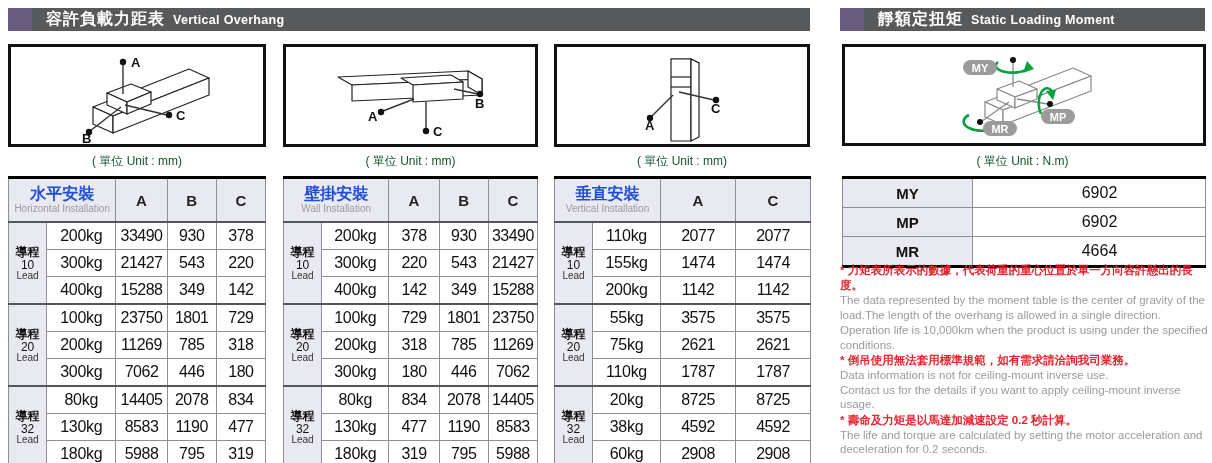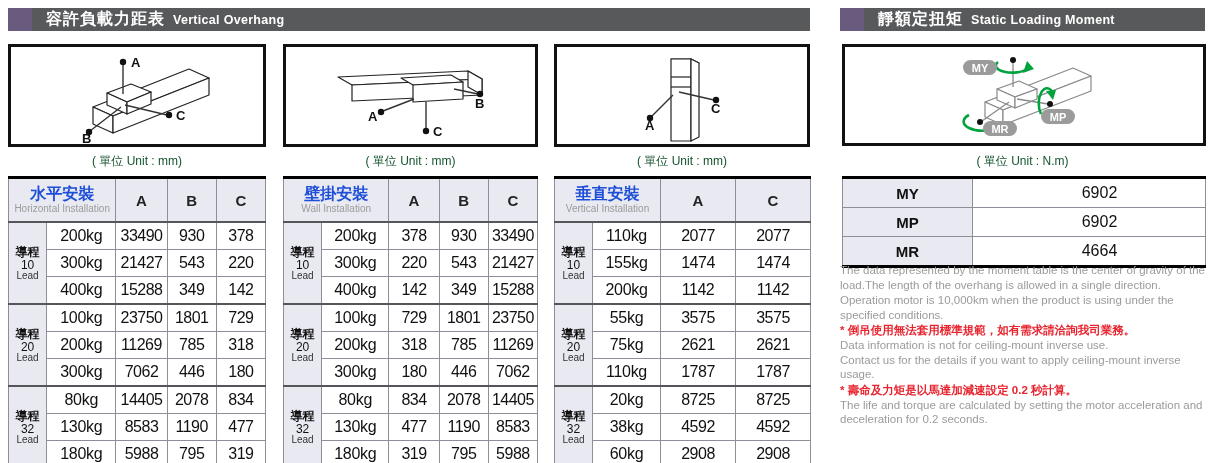--- a/index.html
+++ b/index.html
@@ -468,22 +468,23 @@
       <td class="mval">6902</td>
     </tr>
     <tr>
       <td class="mlabel">MR</td>
       <td class="mval">4664</td>
     </tr>
   </tbody>
     </table>
 
   <div class="notes" style="left:840px; top:263px;">
+    <div class="note-zh">* 力矩表所表示的數據，代表荷重的重心位置於單一方向容許懸出的長度。</div>
     <div class="note-en">The data represented by the moment table is the center of gravity of the load.The length of the overhang is allowed in a single direction.</div>
-    <div class="note-en">Operation motor is 10,000km when the product is using under the specified conditions.</div>
+    <div class="note-en">Operation life is 10,000km when the product is using under the specified conditions.</div>
     <div class="note-zh">* 倒吊使用無法套用標準規範，如有需求請洽詢我司業務。</div>
     <div class="note-en">Data information is not for ceiling-mount inverse use.
 Contact us for the details if you want to apply ceiling-mount inverse usage.</div>
     <div class="note-zh">* 壽命及力矩是以馬達加減速設定 0.2 秒計算。</div>
     <div class="note-en">The life and torque are calculated by setting the motor acceleration and deceleration for 0.2 seconds.</div>
   </div>
 
 </div>
 
 </body></html>

